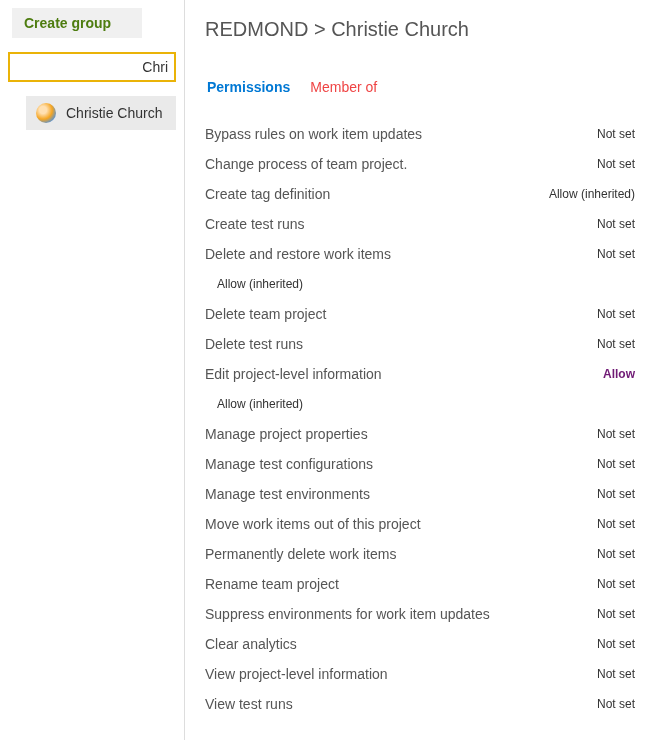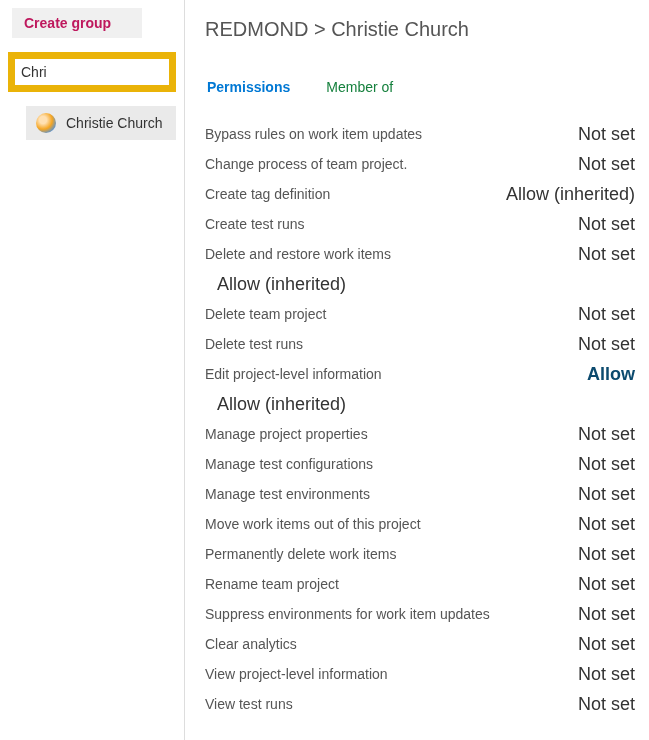--- a/index.html
+++ b/index.html
@@ -27,35 +27,36 @@
     }
     .create-group-btn {
       display: block;
       width: 130px;
       padding: 7px 12px;
       background: #f0f0f0;
       border: none;
       text-align: left;
       font-size: 14px;
       font-family: inherit;
-      color: #be185d;
+      color: #4d7c0f;
       cursor: pointer;
       margin-bottom: 14px;
       margin-left: 4px;
       font-weight: 600;
     }
     .search-input {
       width: 100%;
       padding: 5px 6px;
-      border: 7px solid #eab308;
+      border: 2px solid #eab308;
       font-size: 14px;
       font-family: inherit;
       color: #333;
       margin-bottom: 14px;
       outline: none;
+      text-align: right;
     }
     .user-item {
       display: flex;
       align-items: center;
       padding: 7px 10px;
       background: #eaeaea;
       margin-left: 18px;
       cursor: pointer;
     }
     .avatar {
@@ -76,27 +77,27 @@
       overflow-y: auto;
     }
     .breadcrumb {
       font-size: 20px;
       color: #555;
       margin-bottom: 38px;
       font-weight: 400;
     }
     .tabs {
       display: flex;
-      gap: 36px;
+      gap: 20px;
       margin-bottom: 22px;
       padding-left: 2px;
     }
     .tab {
       font-size: 14px;
-      color: #15803d;
+      color: #ef4444;
       cursor: pointer;
       padding-bottom: 2px;
     }
     .tab.active {
       color: #0078d4;
       font-weight: 600;
     }
     .perm-list {
       display: block;
     }
@@ -107,27 +108,27 @@
       padding: 5px 0;
       line-height: 20px;
       gap: 6px;
     }
     .perm-label {
       color: #555;
       font-size: 14px;
     }
     .perm-value {
       color: #333;
-      font-size: 18px;
+      font-size: 12px;
       white-space: nowrap;
       padding-left: 12px;
     }
     .perm-value.bold {
       font-weight: 700;
-      color: #0c4a6e;
+      color: #701a75;
     }
     .clear-link {
       display: inline-block;
       color: #0066b8;
       font-size: 14px;
       margin-top: 20px;
       margin-bottom: 14px;
       cursor: pointer;
     }
   </style>

